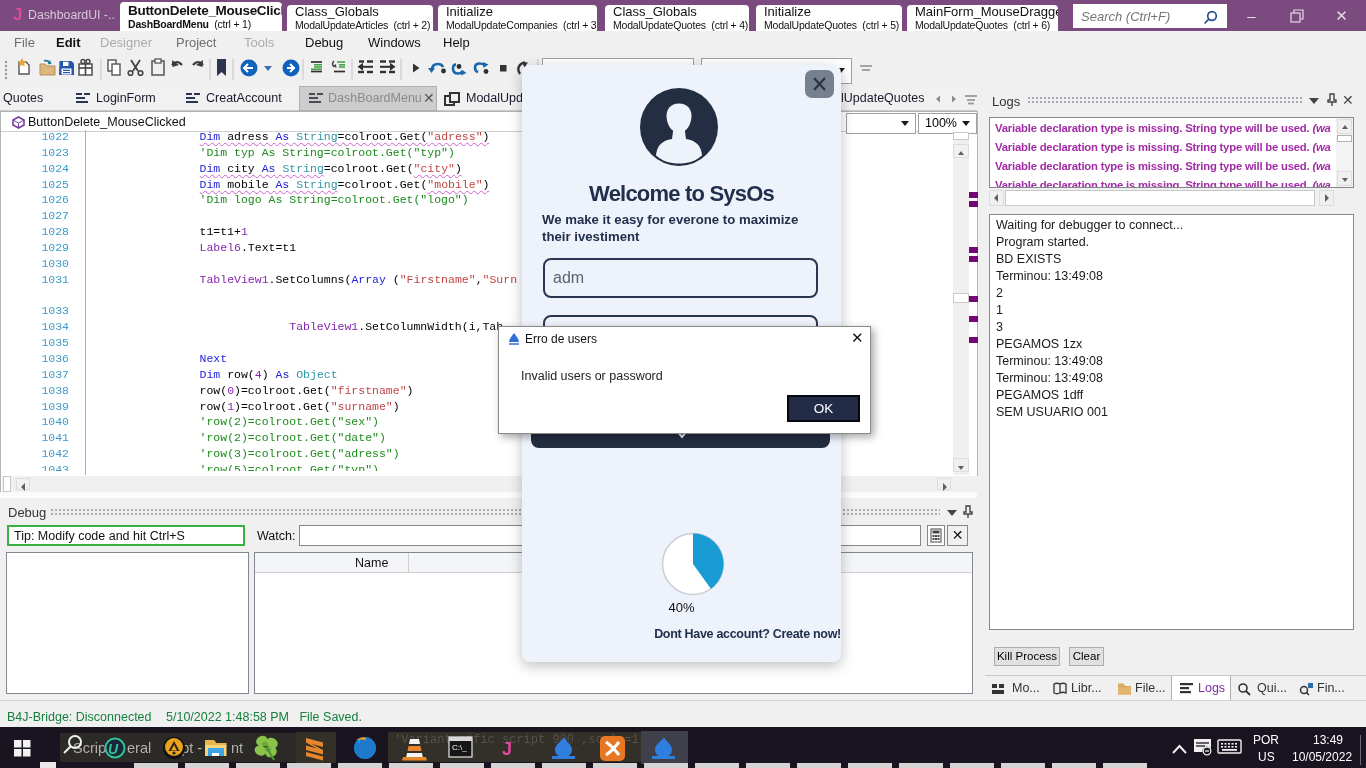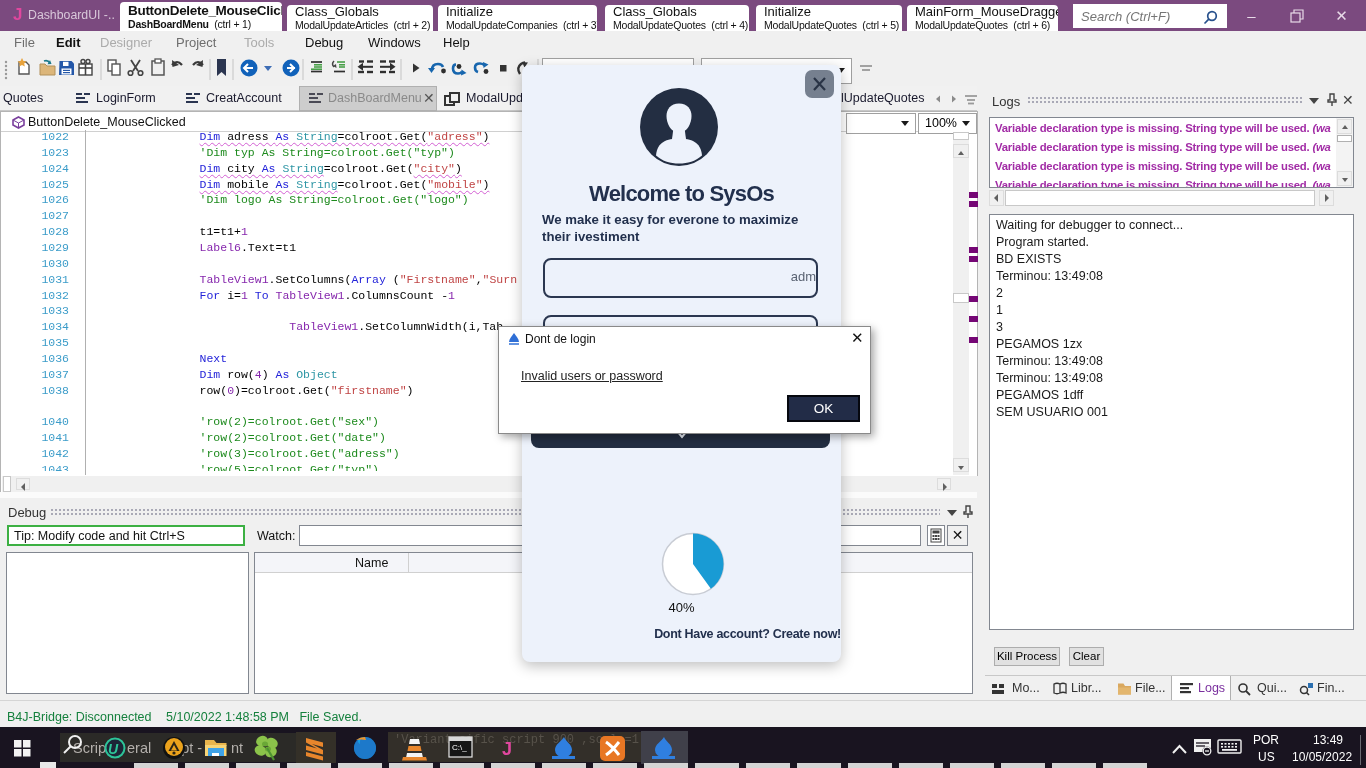--- a/index.html
+++ b/index.html
@@ -283,27 +283,27 @@
       <div class="cl" style="top:0px;"><span class="num">1022</span><span class="code">               <span class="sq"><span class="kw">Dim</span> adress <span class="kw">As</span> <span class="ty">String</span>=colroot.Get(<span class="st">"adress"</span>)</span></span></div>
       <div class="cl" style="top:16px;"><span class="num">1023</span><span class="code">               <span class="cm">'Dim typ As String=colroot.Get("typ")</span></span></div>
       <div class="cl" style="top:32px;"><span class="num">1024</span><span class="code">               <span class="sq"><span class="kw">Dim</span> city <span class="kw">As</span> <span class="ty">String</span></span>=colroot.Get(<span class="sq"><span class="st">"city"</span>)</span></span></div>
       <div class="cl" style="top:48px;"><span class="num">1025</span><span class="code">               <span class="sq"><span class="kw">Dim</span> mobile <span class="kw">As</span> <span class="ty">String</span></span>=colroot.Get(<span class="sq"><span class="st">"mobile"</span>)</span></span></div>
       <div class="cl" style="top:63px;"><span class="num">1026</span><span class="code">               <span class="cm">'Dim logo As String=colroot.Get("logo")</span></span></div>
       <div class="cl" style="top:79px;"><span class="num">1027</span><span class="code"></span></div>
       <div class="cl" style="top:95px;"><span class="num">1028</span><span class="code">               t1=t1+<span class="pu">1</span></span></div>
       <div class="cl" style="top:111px;"><span class="num">1029</span><span class="code">               <span class="pu">Label6</span>.Text=t1</span></div>
       <div class="cl" style="top:127px;"><span class="num">1030</span><span class="code"></span></div>
       <div class="cl" style="top:143px;"><span class="num">1031</span><span class="code">               <span class="pu">TableView1</span>.SetColumns(<span class="kw">Array</span> (<span class="st">"Firstname"</span>,<span class="st">"Surn</span></span></div>
-      <div class="cl" style="top:159px;"><span class="num">1032</span><span class="code">               <span class="kw">For</span> i=<span class="pu">1</span> <span class="kw">To</span> <span class="pu">TableView1</span>.ColumnsCount -<span class="pu">1</span></span></div>
       <div class="cl" style="top:174px;"><span class="num">1033</span><span class="code"></span></div>
       <div class="cl" style="top:190px;"><span class="num">1034</span><span class="code">                            <span class="pu">TableView1</span>.SetColumnWidth(i,Tab</span></div>
       <div class="cl" style="top:206px;"><span class="num">1035</span><span class="code"></span></div>
       <div class="cl" style="top:222px;"><span class="num">1036</span><span class="code">               <span class="kw">Next</span></span></div>
       <div class="cl" style="top:238px;"><span class="num">1037</span><span class="code">               <span class="kw">Dim</span> row(<span class="pu">4</span>) <span class="kw">As</span> <span class="ty">Object</span></span></div>
       <div class="cl" style="top:254px;"><span class="num">1038</span><span class="code">               row(<span class="pu">0</span>)=colroot.Get(<span class="st">"firstname"</span>)</span></div>
+      <div class="cl" style="top:270px;"><span class="num">1039</span><span class="code">               row(<span class="pu">1</span>)=colroot.Get(<span class="st">"surname"</span>)</span></div>
       <div class="cl" style="top:285px;"><span class="num">1040</span><span class="code">               <span class="cm">'row(2)=colroot.Get("sex")</span></span></div>
       <div class="cl" style="top:301px;"><span class="num">1041</span><span class="code">               <span class="cm">'row(2)=colroot.Get("date")</span></span></div>
       <div class="cl" style="top:317px;"><span class="num">1042</span><span class="code">               <span class="cm">'row(3)=colroot.Get("adress")</span></span></div>
       <div class="cl" style="top:333px;"><span class="num">1043</span><span class="code">               <span class="cm">'row(5)=colroot.Get("typ")</span></span></div>
     </div>
   <div id="vline"></div>
 
   <div class="abs" style="left:952px; top:20px; width:16px; height:343px; background:#f0f0f0;"></div>
   <div class="abs" style="left:952px; top:20px; width:16px; height:8px; background:#fff; border:1px solid #c8c8c8;"></div>
   <div class="sbtn" style="left:952px; top:32px; width:16px; height:14px;"><svg width="14" height="12">
@@ -586,37 +586,37 @@
         <circle cx="40" cy="39" r="39"></circle>
       </clipPath>
     <g clip-path="url(#avclip)">
       <path d="M40 15.5 c8.5 0 12.5 6 12.5 12.5 c0 7 -4 16.5 -12.5 16.5 c-8.5 0 -12.5 -9.5 -12.5 -16.5 c0 -6.5 4 -12.5 12.5 -12.5 Z" fill="#edf2fb"></path>
       <path d="M34.5 40 h11 l1.5 11 h-14 Z" fill="#edf2fb"></path>
       <path d="M17 67.5 C 18 54, 28 50.5, 40 50.5 C 52 50.5, 62 54, 63 67.5 C 56 73.5, 49 75.5, 40 75.5 C 31 75.5, 24 73.5, 17 67.5 Z" fill="#edf2fb"></path>
     </g>
   </svg>
   <div class="abs" style="left:0; top:116px; width:319px; text-align:center; font-size:22px; letter-spacing:-0.8px; font-weight:bold; color:#22304d;">Welcome to SysOs</div>
   <div class="abs" style="left:20px; top:146px; font-size:13.2px; font-weight:bold; color:#22304d; line-height:17px; white-space:nowrap;">We make it easy for everone to maximize<br>their ivestiment</div>
-  <div class="abs" style="left:21px; top:193px; width:275px; height:40px; background:transparent; border:2px solid #2b3750; border-radius:8px; font-size:13px; color:#5a6372; padding:9px 0 0 8px;text-align:right;">adm</div>
+  <div class="abs" style="left:21px; top:193px; width:275px; height:40px; background:transparent; border:2px solid #2b3750; border-radius:8px; font-size:16px; color:#5a6372; padding:9px 0 0 8px;">adm</div>
   <div class="abs" style="left:21px; top:250px; width:275px; height:40px; background:transparent; border:2px solid #2b3750; border-radius:8px;"></div>
   <div class="abs" style="left:9px; top:340px; width:299px; height:43px; background:#232e42; border-radius:8px;">
     <svg class="abs" style="left:144px;top:25px" width="14" height="9">
         <path d="M2 1 L7 7 L12 1" fill="none" stroke="#edf2fb" stroke-width="2"></path>
       </svg>
   </div>
   <svg class="abs" style="left:139px; top:467px;" width="64" height="64" viewBox="0 0 64 64">
     <circle cx="32" cy="32" r="30.5" fill="#fff" stroke="#c8ccd4" stroke-width="1.5"></circle>
     <path d="M32 32 L32 1.5 A30.5 30.5 0 0 1 49.9 56.7 Z" fill="#199bd4"></path>
   </svg>
   <div class="abs" style="left:0; top:535px; width:319px; text-align:center; font-size:13px; color:#111;">40%</div>
   <div class="abs" style="left:0; top:562px; width:319px; text-align:right; font-size:12.5px; letter-spacing:-0.3px; font-weight:bold; color:#22304d;">Dont Have account? Create now!</div>
 </div>
 
 <div id="errordlg">
   <svg class="abs" style="left:8px; top:5px;" width="14" height="14" viewBox="0 0 14 14">
       <path d="M7 1 C9 4 12 7 12 10 L2 10 C2 7 5 4 7 1 Z" fill="#2f6fd6"></path>
       <path d="M2 12 h10" stroke="#2f6fd6" stroke-width="1.5"></path>
     </svg>
-  <div class="abs" style="left:26px; top:5px; font-size:12px; color:#111;">Dont de login</div>
+  <div class="abs" style="left:26px; top:5px; font-size:12px; color:#111;">Erro de users</div>
   <div class="abs" style="left:352px; top:2px; font-size:15px; color:#111;">✕</div>
-  <div class="abs" style="left:22px; top:42px; font-size:12.5px; color:#222;text-decoration:underline;">Invalid users or password</div>
+  <div class="abs" style="left:22px; top:42px; font-size:12.5px; color:#222;">Invalid users or password</div>
   <div class="abs" style="left:288px; top:68px; width:73px; height:27px; background:#222c47; border:2px solid #06080f; color:#fff; font-size:13.5px; text-align:center; line-height:23px;">OK</div>
 </div>
 
 </body></html>

